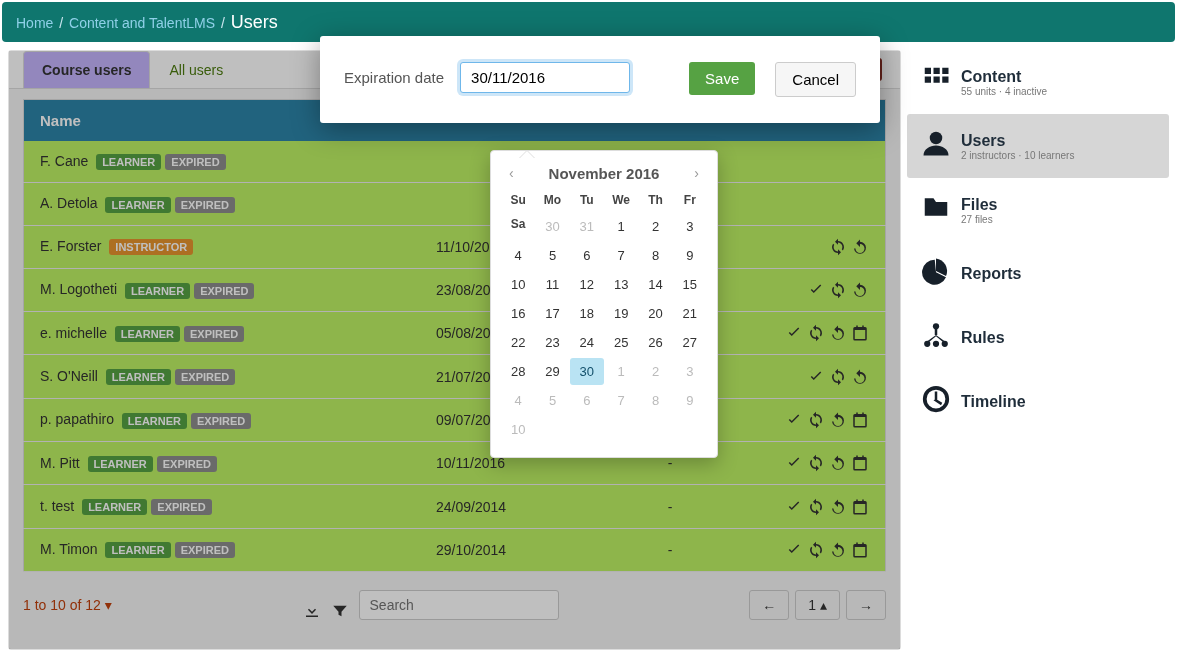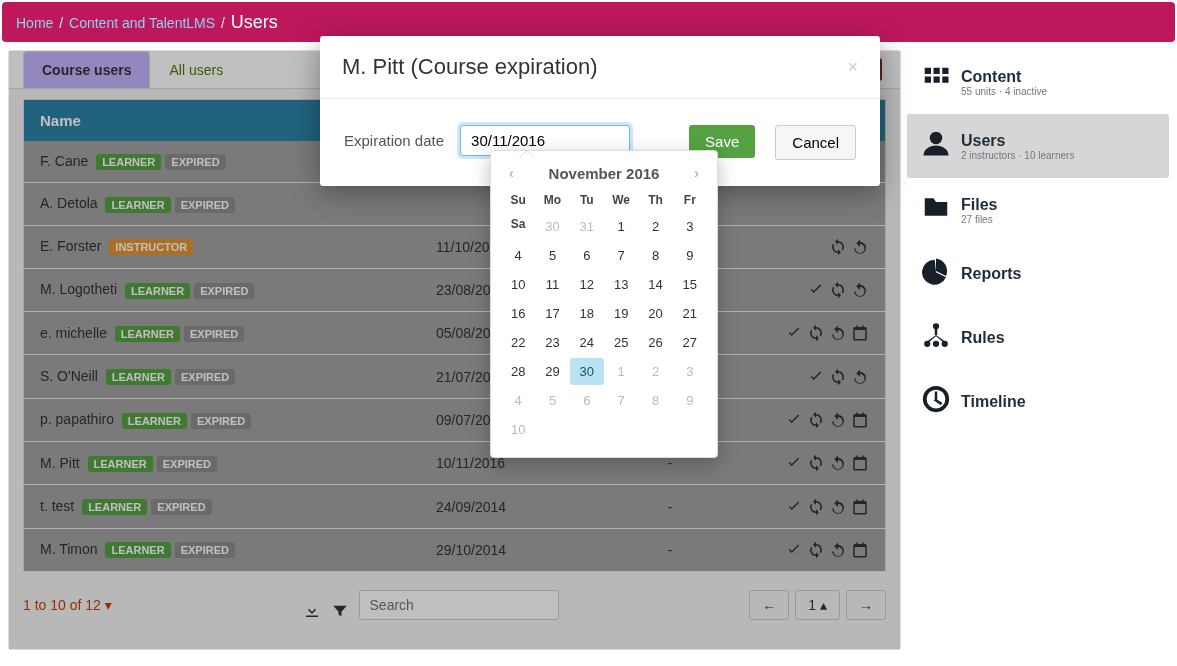--- a/index.html
+++ b/index.html
@@ -7,21 +7,21 @@
     font-family: "Helvetica Neue", Helvetica, Arial, sans-serif;
     font-size: 14px;
     color: #333;
     background: #fff;
     width: 1177px;
     height: 666px;
     overflow: hidden;
     position: relative;
   }
   .topbar {
-    background: #be185d;
+    background: #0f766e;
     height: 40px;
     display: flex;
     align-items: center;
     padding: 0 14px;
     color: #cbe6f0;
     border-radius: 4px;
     margin: 2px 2px 0 2px;
   }
   .topbar a { color: #8fd0e8; text-decoration: none; }
   .crumb { font-size: 14px; }
@@ -77,21 +77,21 @@
     background: #862e25;
     color: #fff;
     border-radius: 3px;
     padding: 4px 8px;
     font-size: 13px;
     margin-right:4px;
   }
   table.users {
     width: 100%;
     border-collapse: collapse;
-    background: #a3a3a3;
+    background: #bef264;
     border: 1px solid #ddd;
   }
   table.users thead th {
     background: #2c84a8;
     color: #fff;
     text-align: left;
     padding: 12px 16px;
     font-weight: bold;
     font-size: 15px;
   }
@@ -471,24 +471,20 @@
           </svg></div>
     <div class="side-text">
       <div class="title">Timeline</div>
 
     </div>
       </div>
     </div>
 </div>
 
 <div class="modal">
-  <div class="modal-head">
-    <span>M. Pitt (Course expiration)</span>
-    <span class="x">×</span>
-  </div>
   <div class="modal-body">
     <div class="field-row" style="flex:1;">
       <label>Expiration date</label>
       <input class="date-input" value="30/11/2016" style="">
     </div>
     <button class="btn-save">Save</button>
     <button class="btn-cancel">Cancel</button>
   </div>
 </div>
 

